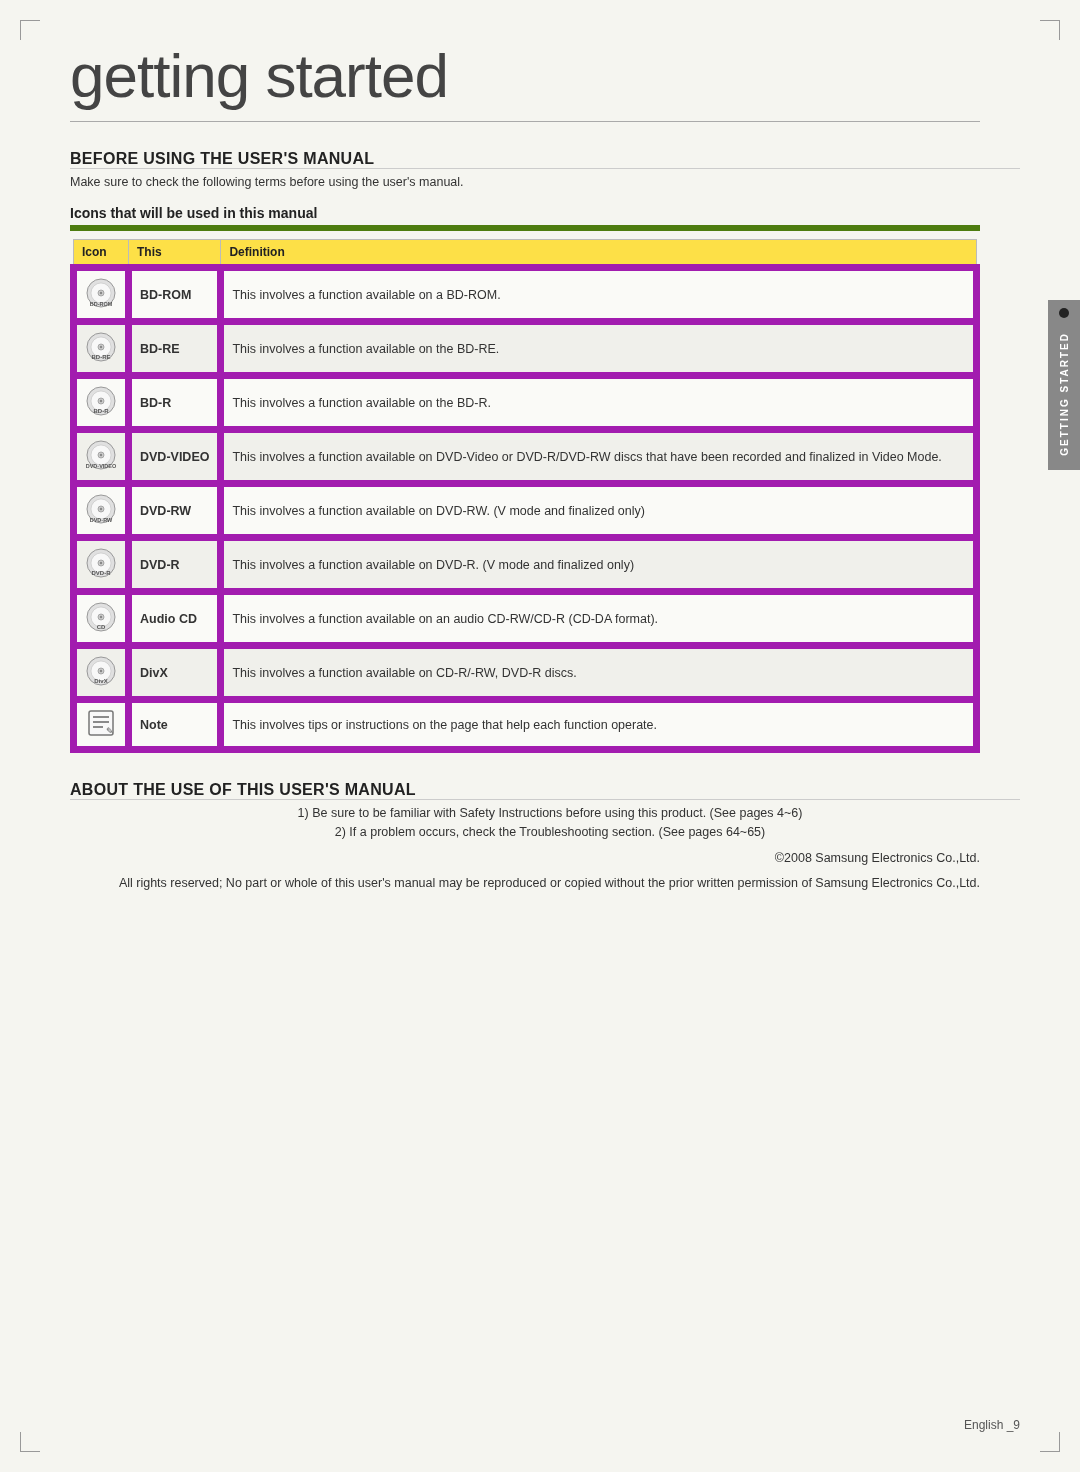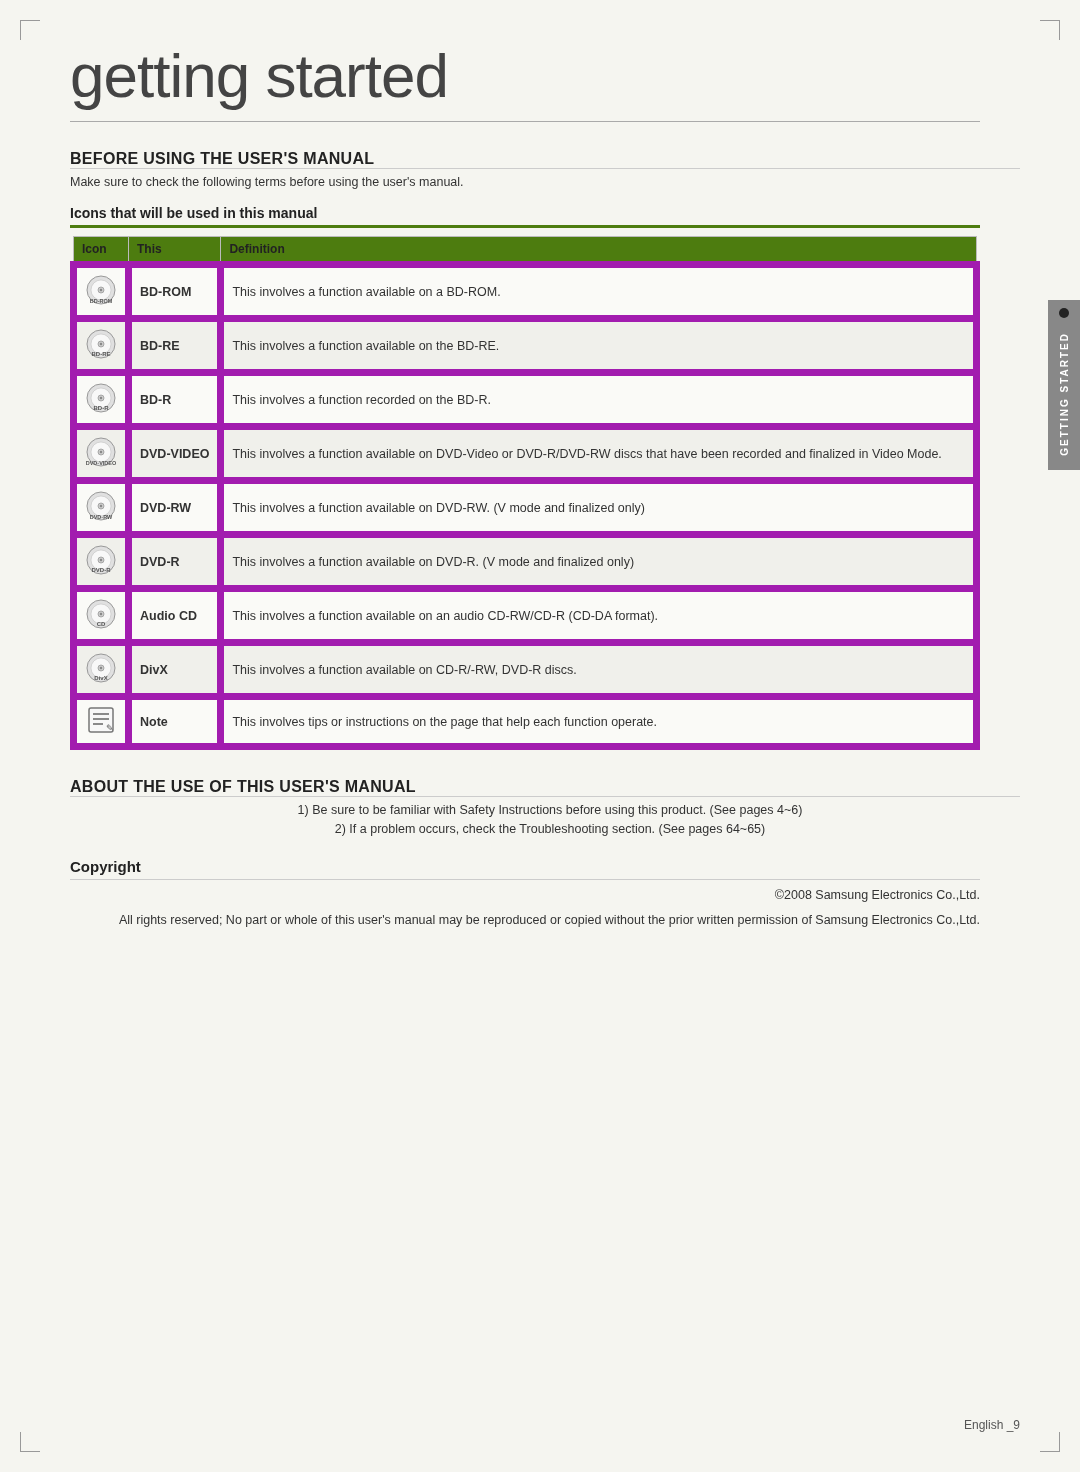--- a/index.html
+++ b/index.html
@@ -99,33 +99,33 @@
       margin-right: 40px;
     }
 
     
     .sub-heading {
       font-size: 14px;
       font-weight: bold;
       color: #222;
       margin-top: 16px;
       margin-bottom: 8px;
-      border-bottom: 3px solid #4d7c0f;
+      border-bottom: 6px solid #4d7c0f;
       padding-bottom: 4px;
       margin-right: 40px;
     }
 
     
     .icons-table {
       width: calc(100% - 40px);
       border-collapse: collapse;
       margin-bottom: 24px;
     }
     .icons-table th {
-      background: #4d7c0f;
+      background: #fde047;
       font-size: 12px;
       font-weight: bold;
       padding: 5px 8px;
       text-align: left;
       border: 1px solid #bbb;
     }
     .icons-table td {
       border: 7px solid #a21caf;
       padding: 6px 8px;
       vertical-align: middle;
@@ -247,21 +247,21 @@
         </tr>
         <tr>
           <td class="icon-cell"><svg class="disc-svg" viewBox="0 0 32 32" xmlns="http://www.w3.org/2000/svg">
       <circle cx="16" cy="16" r="14" fill="#e0e0e0" stroke="#999" stroke-width="1"></circle>
       <circle cx="16" cy="16" r="10" fill="#f8f8f8" stroke="#bbb" stroke-width="0.5"></circle>
       <circle cx="16" cy="16" r="3" fill="#ccc" stroke="#999" stroke-width="0.8"></circle>
       <circle cx="16" cy="16" r="1.2" fill="#888"></circle>
       <text x="16" y="28" text-anchor="middle" font-size="6" font-family="Arial" fill="#555" font-weight="bold">BD-R</text>
     </svg></td>
           <td style="font-weight: bold; white-space: nowrap; width: 90px;">BD-R</td>
-          <td>This involves a function recorded on the BD-R.</td>
+          <td>This involves a function available on the BD-R.</td>
         </tr>
         <tr>
           <td class="icon-cell"><svg class="disc-svg" viewBox="0 0 32 32" xmlns="http://www.w3.org/2000/svg">
       <circle cx="16" cy="16" r="14" fill="#e0e0e0" stroke="#999" stroke-width="1"></circle>
       <circle cx="16" cy="16" r="10" fill="#f8f8f8" stroke="#bbb" stroke-width="0.5"></circle>
       <circle cx="16" cy="16" r="3" fill="#ccc" stroke="#999" stroke-width="0.8"></circle>
       <circle cx="16" cy="16" r="1.2" fill="#888"></circle>
       <text x="16" y="28.5" text-anchor="middle" font-size="5.5" font-family="Arial" fill="#555" font-weight="bold">DVD-VIDEO</text>
     </svg></td>
           <td style="font-weight: bold; white-space: nowrap; width: 90px;">DVD-VIDEO</td>
@@ -324,21 +324,20 @@
         </tr>
       </tbody>
   </table>
 
   <h2 class="section-heading">About the use of this user's manual</h2>
   <ul class="about-list" id="about-list">
   <li>1)  Be sure to be familiar with Safety Instructions before using this product. (See pages 4~6)</li>
       <li>2)  If a problem occurs, check the Troubleshooting section. (See pages 64~65)</li>
     </ul>
 
-  <h2 class="copyright-heading">Copyright</h2>
   <div id="copyright-lines">
       <p class="copyright-text">©2008 Samsung Electronics Co.,Ltd.</p>
       <p class="copyright-text">All rights reserved; No part or whole of this user's manual may be reproduced or copied without the prior written permission of Samsung Electronics Co.,Ltd.</p>
     </div>
 
   <div class="page-footer">English _9</div>
 
 </div>
 
 </body></html>

